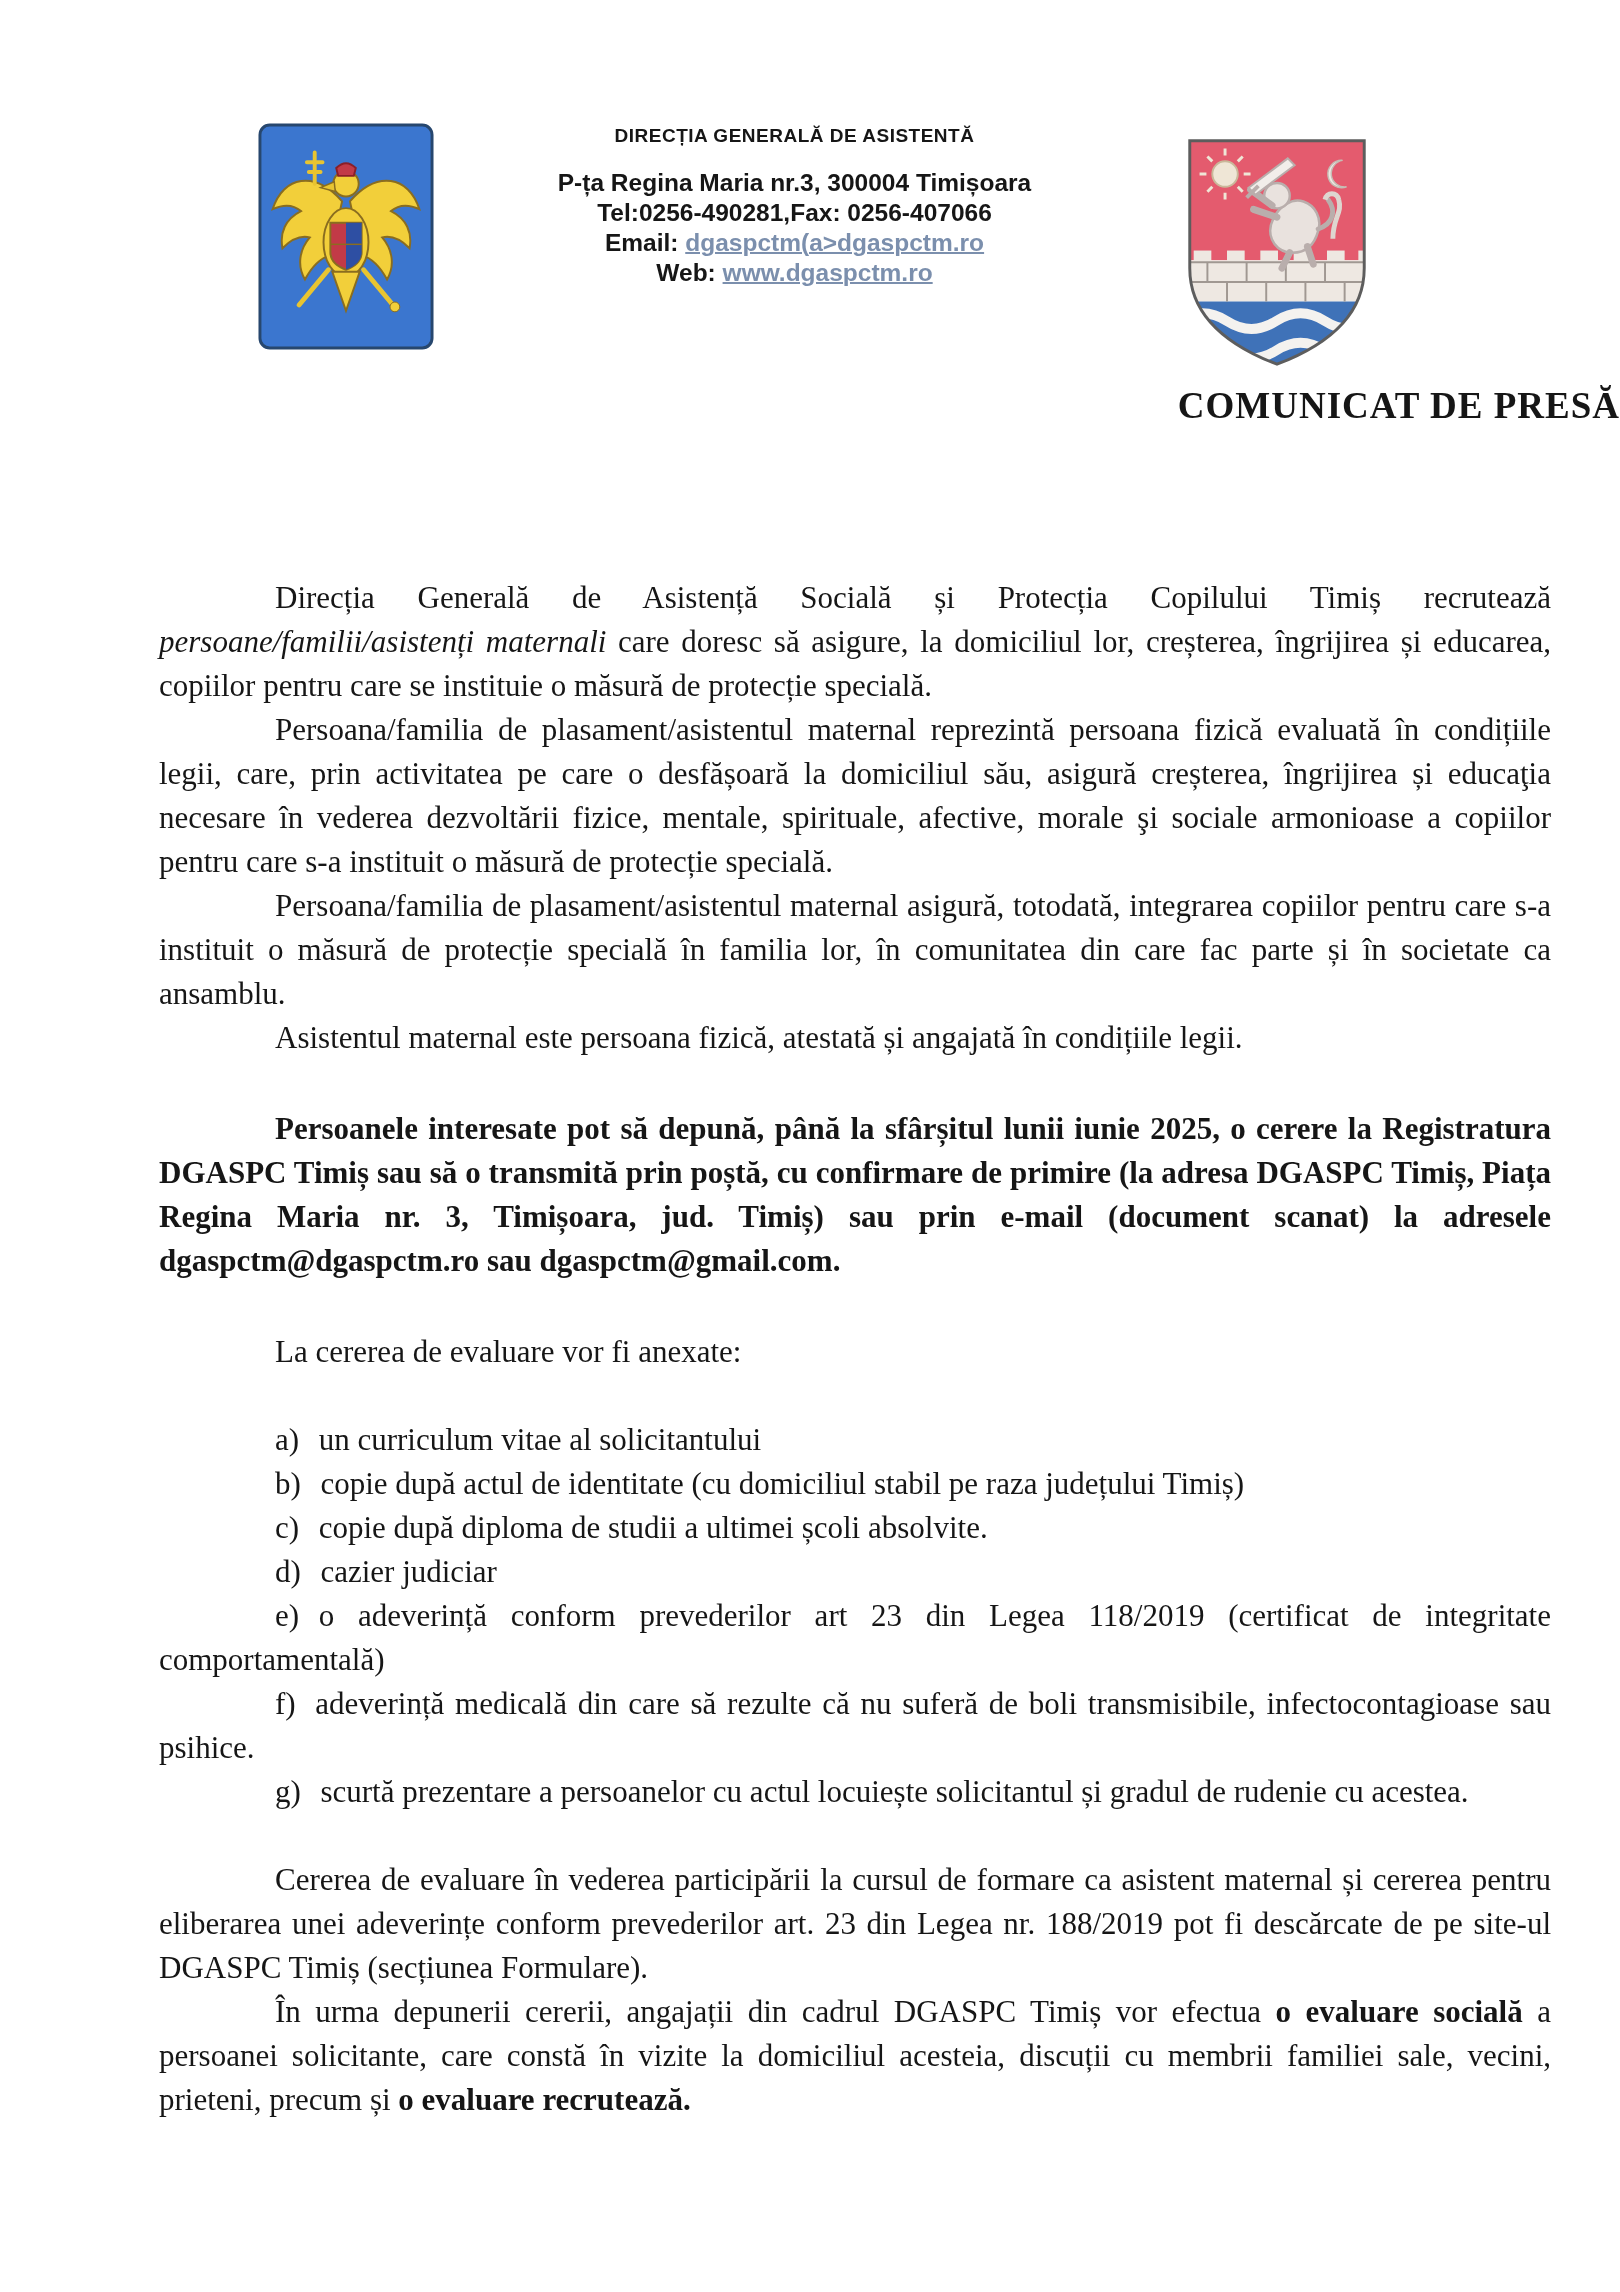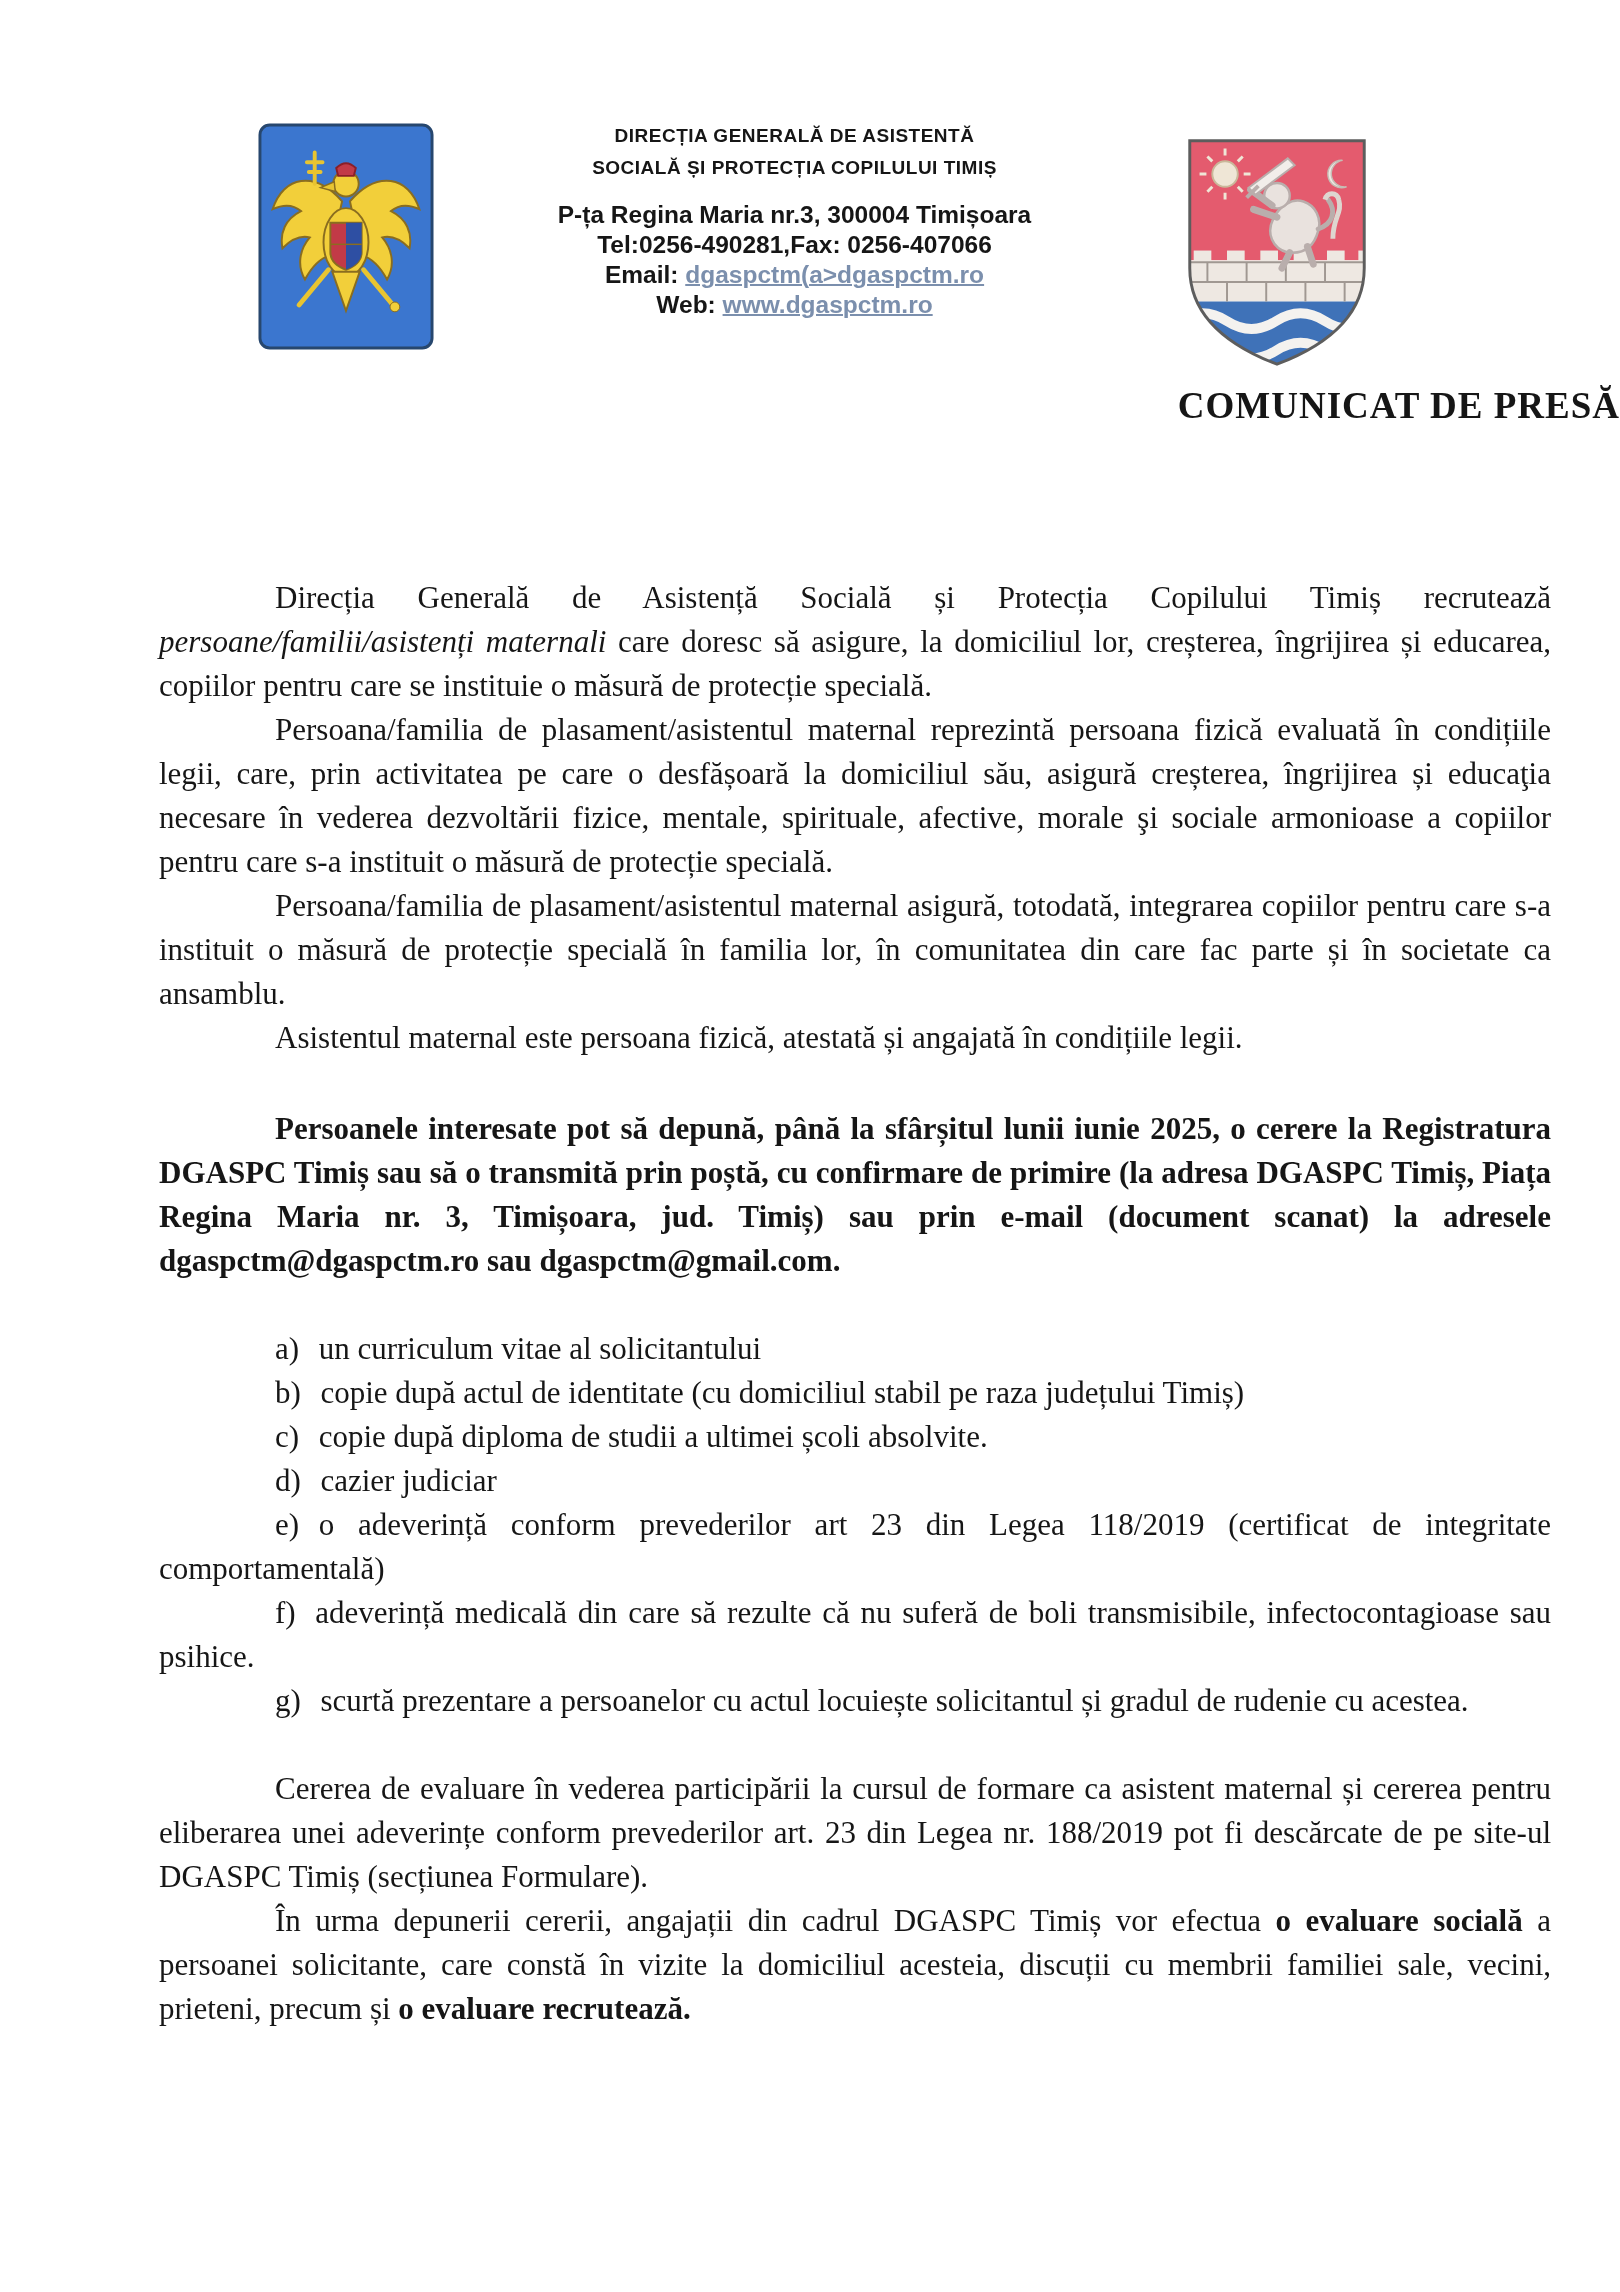--- a/index.html
+++ b/index.html
@@ -85,21 +85,20 @@
         <path d="M58 30 V62 M50 40 H66 M52 50 H64" stroke="#e8c431" stroke-width="4" stroke-linecap="round"></path>
 
         <path d="M74 102 H106 V132 Q106 144 90 150 Q74 144 74 132 Z" fill="#c23a47" stroke="#8a6d1f" stroke-width="2"></path>
         <path d="M90 102 H106 V132 Q106 144 90 150 Z" fill="#2e4fa3"></path>
         <path d="M74 124 H106" stroke="#8a6d1f" stroke-width="1.5"></path>
       </svg>
     </div>
 
     <div class="org-block">
       <div class="org-name">DIRECȚIA GENERALĂ DE ASISTENTĂ</div>
-      <div class="org-name">SOCIALĂ ȘI PROTECȚIA COPILULUI TIMIȘ</div>
       <div class="org-addr first">P-ța Regina Maria nr.3, 300004 Timișoara</div>
       <div class="org-addr">Tel:0256-490281,Fax: 0256-407066</div>
       <div class="org-addr">
         <span>Email:</span>
         <span class="lh-link">dgaspctm(a&gt;dgaspctm.ro</span>
       </div>
       <div class="org-addr">
         <span>Web:</span>
         <span class="lh-link">www.dgaspctm.ro</span>
       </div>
@@ -165,20 +164,21 @@
   </header>
 
   <h1 class="doc-title">COMUNICAT DE PRESĂ</h1>
 
   <main class="doc-body">
     <p class="para"><span>Direcția Generală de Asistență Socială și Protecția Copilului Timiș recrutează </span><span class="seg-italic">persoane/familii/asistenți maternali</span><span> care doresc să asigure, la domiciliul lor, creșterea, îngrijirea și educarea, copiilor pentru care se instituie o măsură de protecție specială.</span></p>
     <p class="para"><span>Persoana/familia de plasament/asistentul maternal reprezintă persoana fizică evaluată în condițiile legii, care, prin activitatea pe care o desfășoară la domiciliul său, asigură creșterea, îngrijirea și educaţia necesare în vederea dezvoltării fizice, mentale, spirituale, afective, morale şi sociale armonioase a copiilor pentru care s-a instituit o măsură de protecție specială.</span></p>
     <p class="para"><span>Persoana/familia de plasament/asistentul maternal asigură, totodată, integrarea copiilor pentru care s-a instituit o măsură de protecție specială în familia lor, în comunitatea din care fac parte și în societate ca ansamblu.</span></p>
     <p class="para"><span>Asistentul maternal este persoana fizică, atestată și angajată în condițiile legii.</span></p>
     <p class="para sp2"><span class="seg-bold">Persoanele interesate pot să depună, până la sfârșitul lunii iunie 2025, o cerere la Registratura DGASPC Timiș sau să o transmită prin poștă, cu confirmare de primire (la adresa DGASPC Timiș, Piața Regina Maria nr. 3, Timișoara, jud. Timiș) sau prin e-mail (document scanat) la adresele dgaspctm@dgaspctm.ro sau dgaspctm@gmail.com.</span></p>
+    <p class="para sp2"><span>La cererea de evaluare vor fi anexate:</span></p>
 
     <p class="para sp">
       <span class="marker">a)</span><span>un curriculum vitae al solicitantului</span>
     </p>
     <p class="para">
       <span class="marker">b)</span><span>copie după actul de identitate (cu domiciliul stabil pe raza județului Timiș)</span>
     </p>
     <p class="para">
       <span class="marker">c)</span><span>copie după diploma de studii a ultimei școli absolvite.</span>
     </p>

